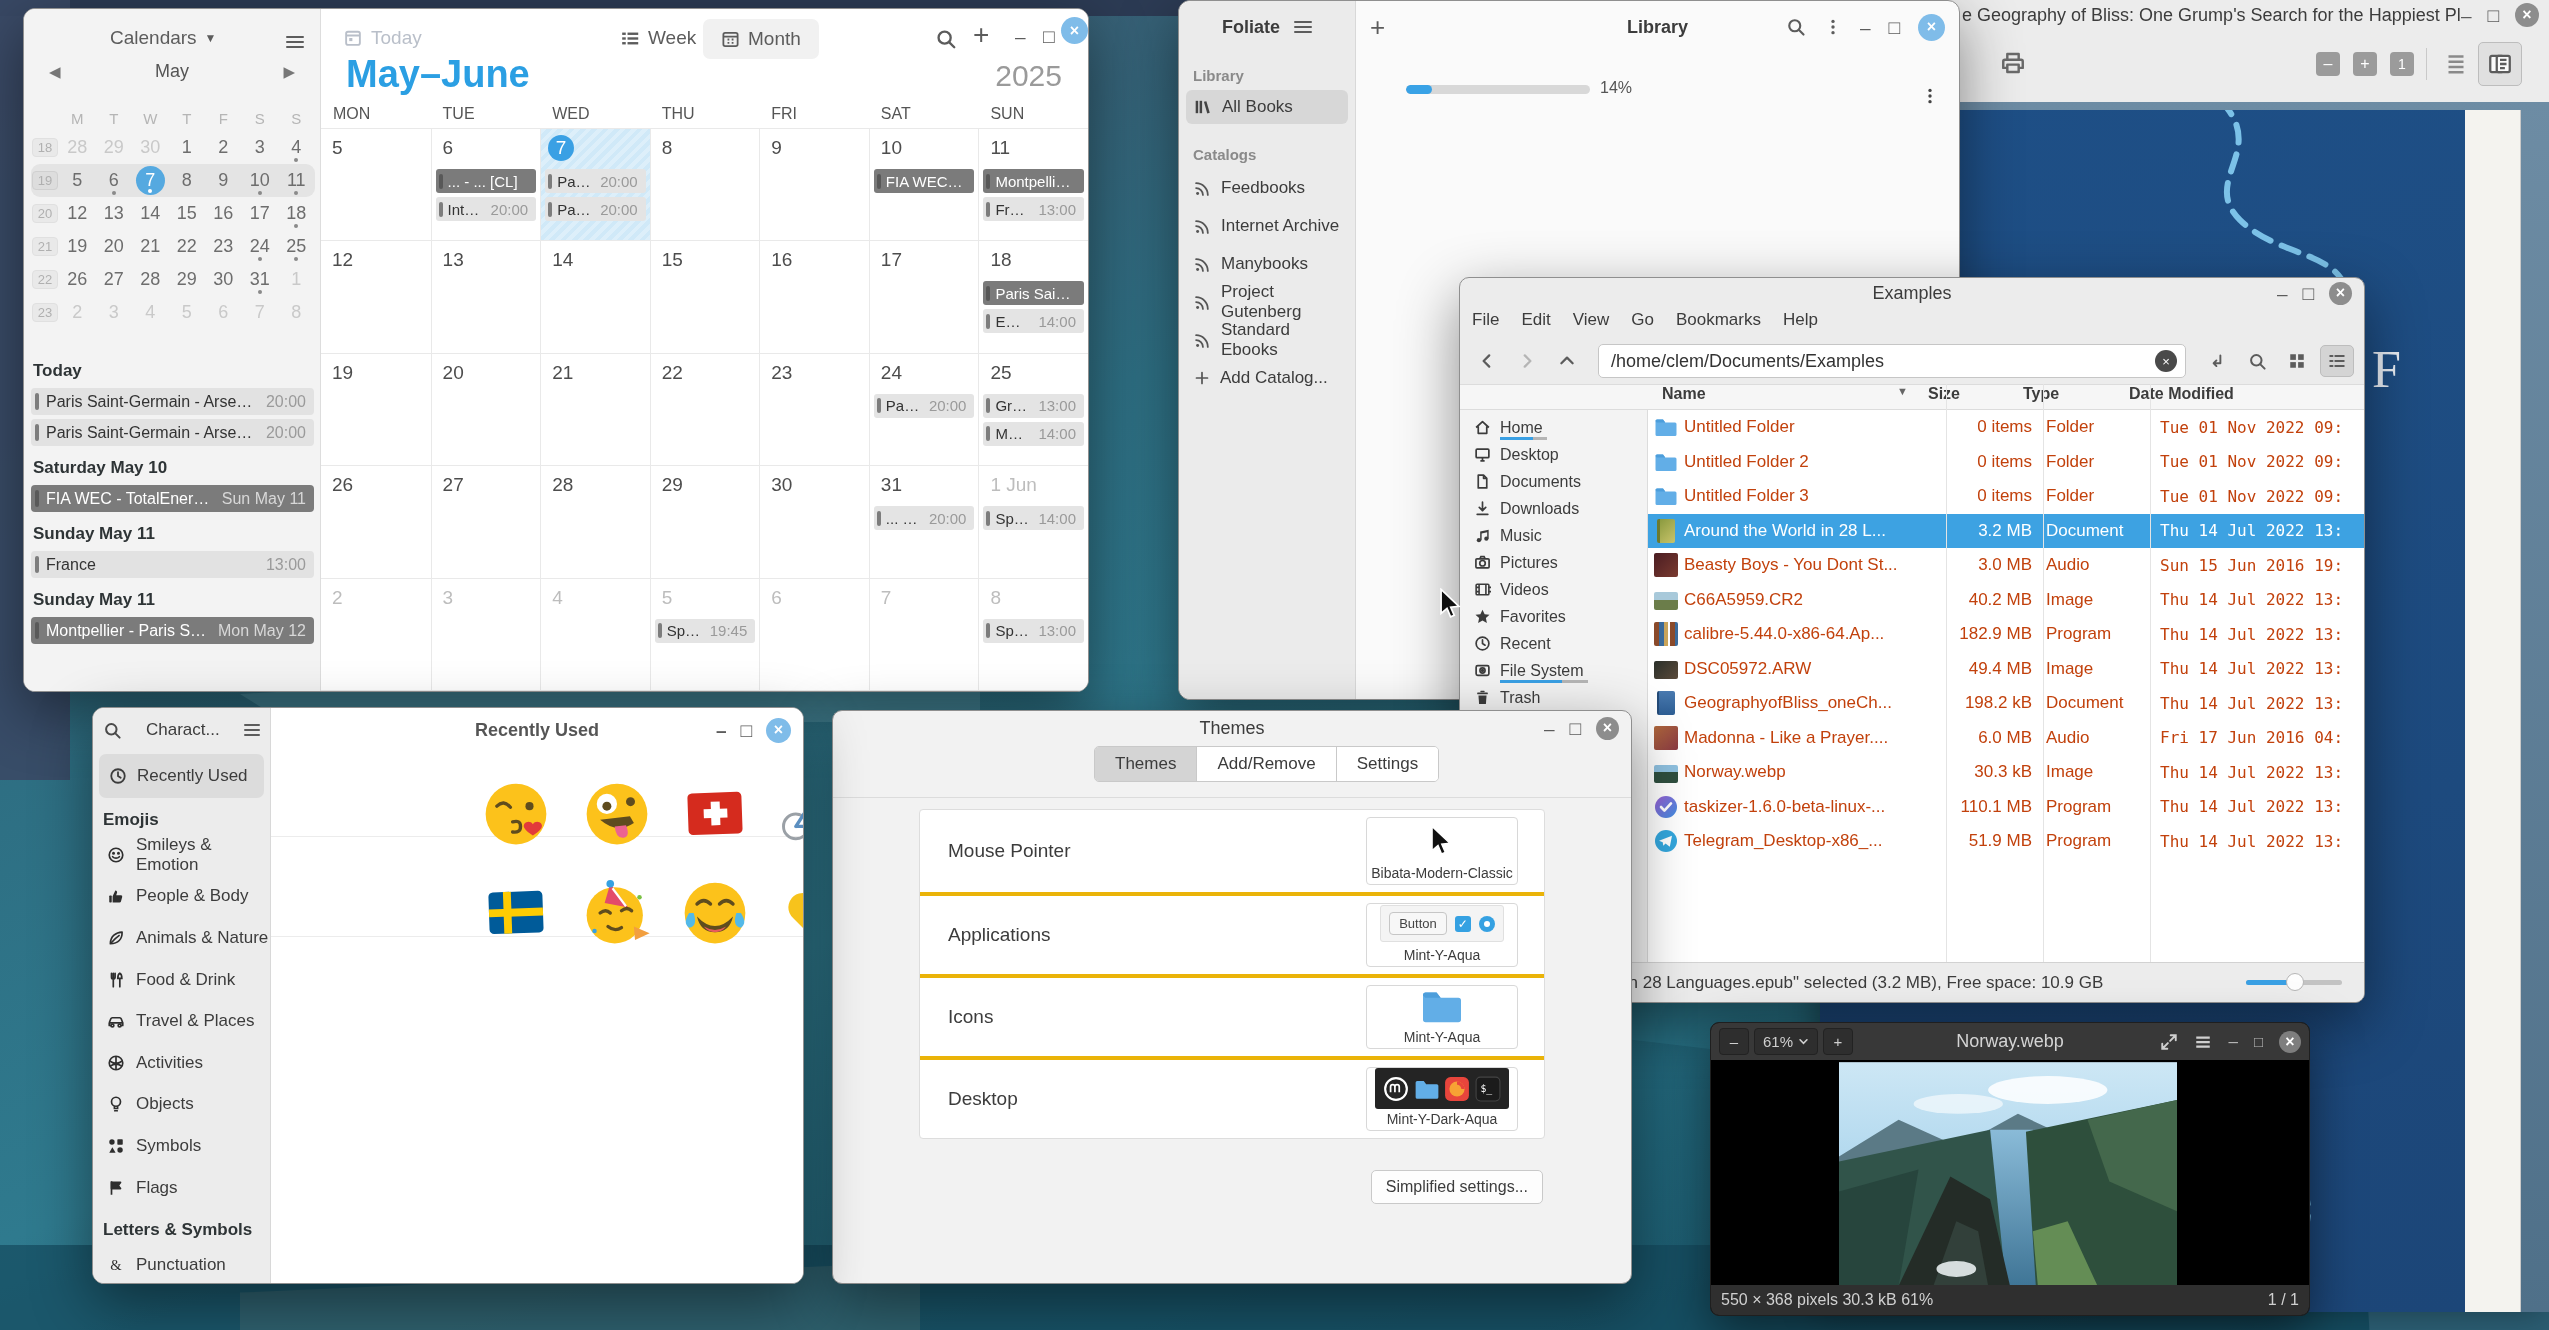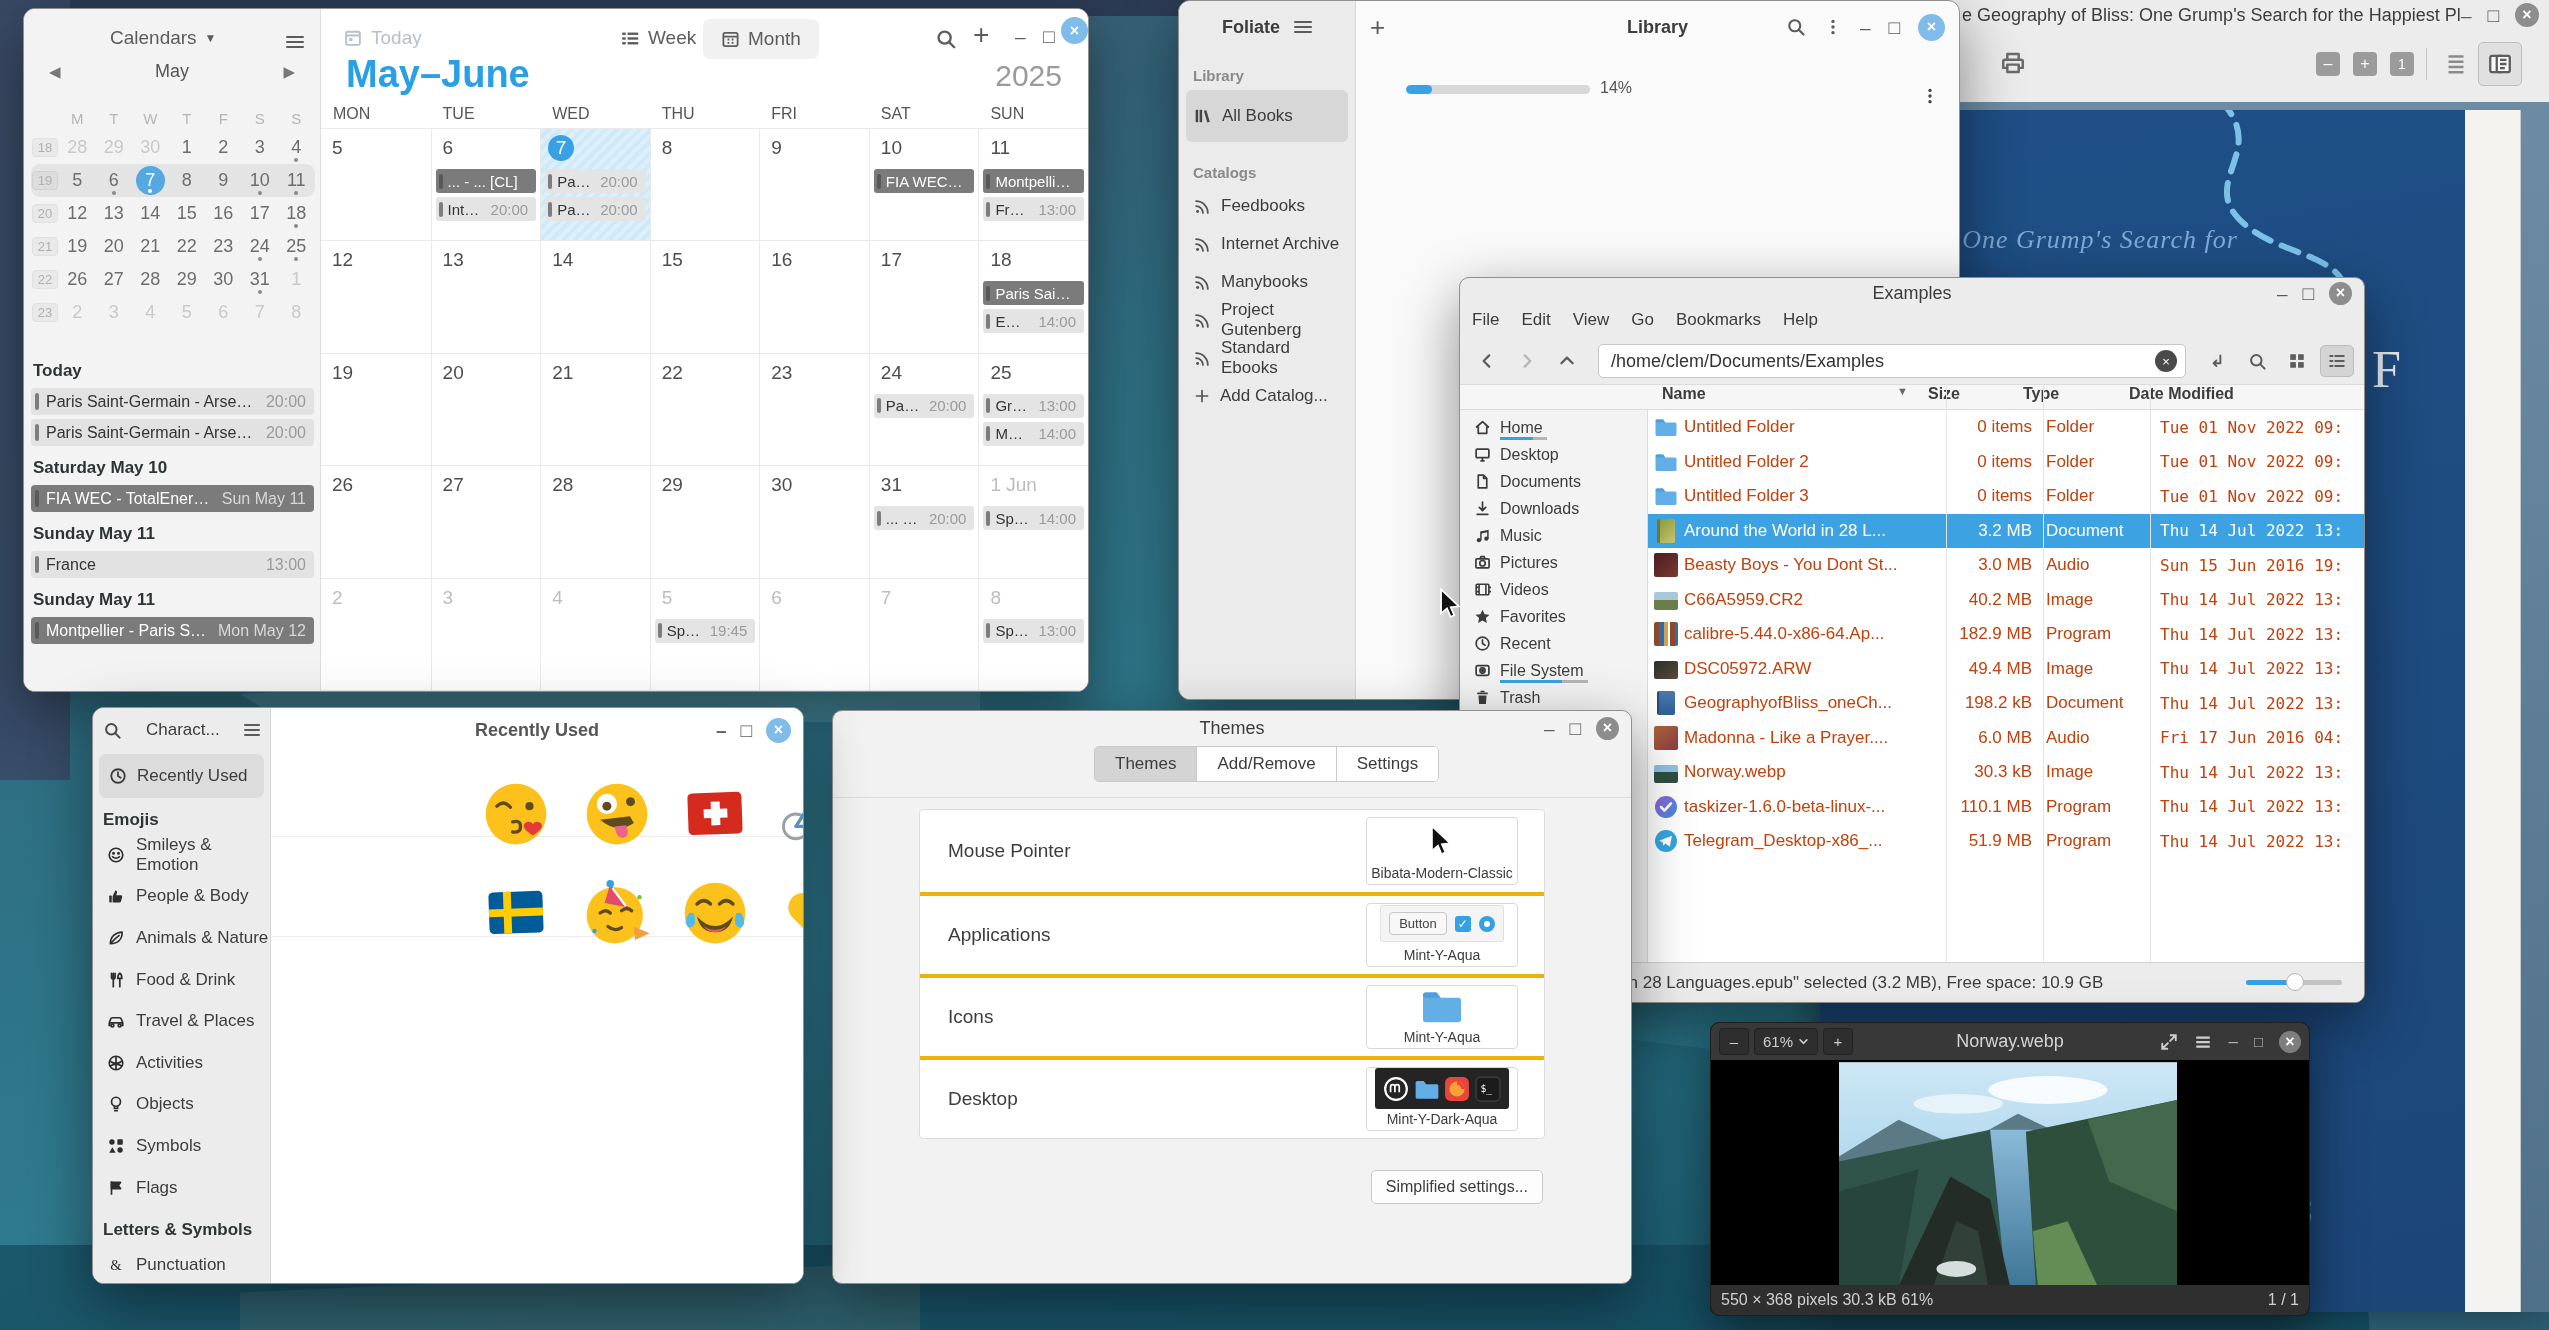--- a/index.html
+++ b/index.html
@@ -63,21 +63,21 @@
 .pill .bar{width:4px;height:15px;border-radius:2px;margin-right:5px;flex:none}
 .pill.light{background:#e4e4e4;color:#333}
 .pill.light .bar{background:#7d7d7d}
 .pill.light .ev-time{color:#9a9a9a}
 .pill.dark{background:#7b7b7b;color:#fff}
 .pill.dark .bar{background:#585858}
 
 #win-foliate{left:1178px;top:0;width:782px;height:700px;background:#fafafa}
 #fol-sidebar{position:absolute;left:0;top:0;width:177px;height:100%;background:#ebebeb;border-right:1px solid #d8d8d8;border-radius:12px 0 0 12px}
 .fol-label{font-size:15px;font-weight:bold;color:#8a8a8a;margin:14px 0 6px 14px}
-.fol-item{display:flex;align-items:center;gap:10px;height:52px;margin:0 7px;border-radius:6px;padding:0 8px;font-size:17px;color:#3c3c3c}
+.fol-item{display:flex;align-items:center;gap:10px;height:34px;margin:0 7px;border-radius:6px;padding:0 8px;font-size:17px;color:#3c3c3c}
 .fol-item.active{background:#d7d7d7}
 #fol-book-title{font-size:20px;color:#2e3436}
 #fol-book-author{font-size:16px;color:#929292;margin-top:6px}
 #fol-progress{width:184px;height:9px;border-radius:5px;background:#d8d8d8;margin-top:14px;position:relative;overflow:hidden}
 #fol-progress i{position:absolute;left:0;top:0;bottom:0;border-radius:5px;background:#39a2e6}
 
 #win-reader{left:1820px;top:0;width:729px;height:1312px;border-radius:0 0 0 0;border:none;background:#ececec;box-shadow:-6px 0 30px rgba(0,0,0,.35)}
 #reader-content{position:absolute;left:0;top:102px;right:0;bottom:0;background:linear-gradient(180deg,#6d8ca4,#4f7089)}
 #reader-cover{position:absolute;left:0;top:8px;width:645px;bottom:0;background:linear-gradient(170deg,#1e4f86,#1d4a7e 60%,#1c4678)}
 #reader-pageedge{position:absolute;left:645px;top:8px;width:56px;bottom:0;background:#f4f3ef;border-right:1px solid #c9c9c9}
@@ -200,21 +200,20 @@
             </svg>
           </span>
       </span>
     </div>
     <div id="reader-content">
       <div id="reader-cover">
         <svg style="position:absolute;inset:0;width:100%;height:100%" viewBox="0 0 645 1204">
           <path d="M400 -10 C 450 40, 380 70, 420 110 C 460 150, 530 140, 528 195 C 526 250, 455 250, 465 305 C 473 350, 525 365, 520 420 C 515 475, 460 490, 472 545" fill="none" stroke="#7cc2e8" stroke-width="6" stroke-dasharray="18 12" stroke-linecap="round"></path>
           <path d="M455 940 C 505 980, 445 1030, 478 1072 C 510 1115, 455 1155, 482 1200" fill="none" stroke="#7cc2e8" stroke-width="6" stroke-dasharray="18 12" stroke-linecap="round"></path>
         </svg>
-        <div id="cover-line">One Grump's Search for</div>
         <div id="cover-letter">F</div>
       </div>
       <div id="reader-pageedge"></div>
     </div>
   </div>
 
   <div id="win-calendar" class="win">
     <div id="cal-sidebar">
       <div class="cal-hdrbtn" style="left:86px;top:18px">
         <span>Calendars</span>

